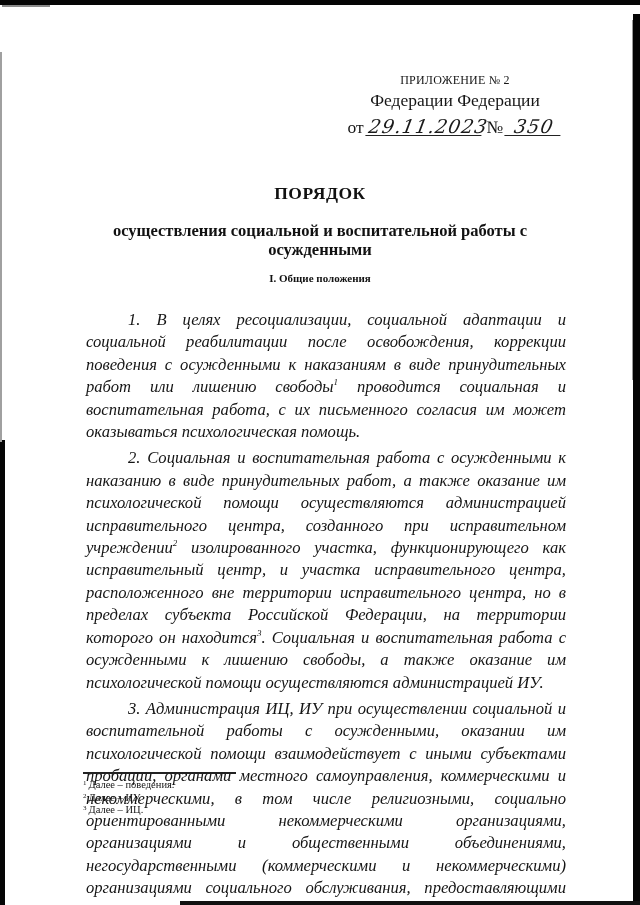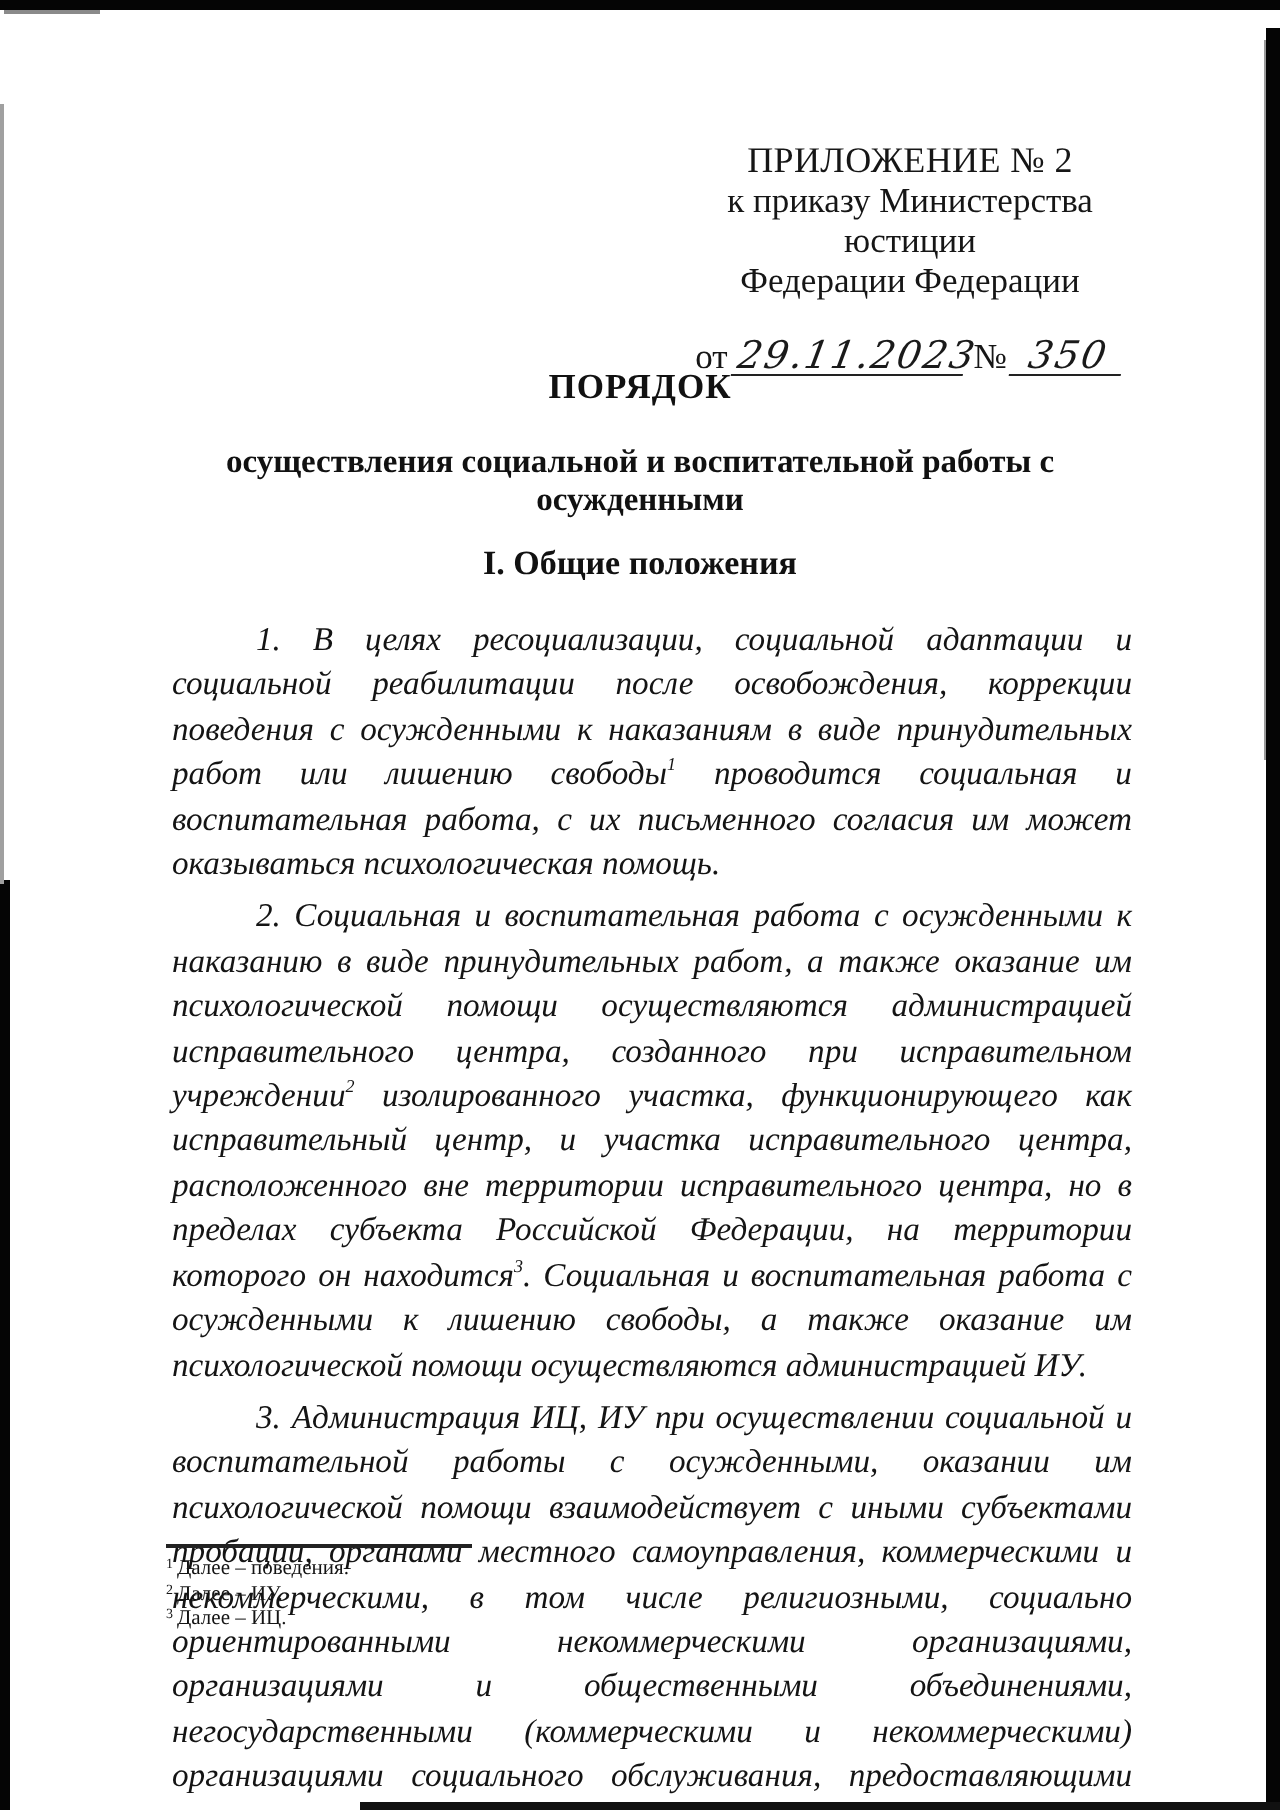--- a/index.html
+++ b/index.html
@@ -50,24 +50,24 @@
       position: absolute;
       left: 332px;
       top: 70px;
       width: 246px;
       text-align: center;
       font-family: "Liberation Serif", serif;
       font-size: 17.5px;
       line-height: 20px;
       color: #161616;
     }
-    .appendix .title { font-size: 18px; letter-spacing: 0.2px; }
+    .appendix .title { font-size: 12px; letter-spacing: 0.2px; }
     .appendix .order-line {
       display: flex; justify-content: center; align-items: baseline;
-      margin-top: 18px;
+      margin-top: 7px;
     }
     .hand {
       font-family: "DejaVu Serif", serif;
       font-style: italic;
       font-size: 19px;
       color: #1a1a1a;
       border-bottom: 1.4px solid #222;
       padding: 0 2px;
       line-height: 18px;
       transform: skewX(-10deg);
@@ -91,21 +91,21 @@
     }
     .doc-title .main { font-size: 17.5px; letter-spacing: 0.5px; margin-bottom: 18px; }
     .section-heading {
       position: absolute;
       left: 70px;
       top: 272px;
       width: 500px;
       text-align: center;
       font-family: "Liberation Serif", serif;
       font-weight: bold;
-      font-size: 17px;
+      font-size: 11px;
       color: #111;
     }
 
     
     .body {
       position: absolute;
       left: 82px;
       top: 305px;
       width: 488px;
       font-family: "Liberation Serif", serif;
@@ -147,21 +147,20 @@
 <div class="scan-top"></div>
 <div class="scan-top-gray"></div>
 <div class="scan-right"></div>
 <div class="scan-right-gray"></div>
 <div class="scan-left"></div>
 <div class="scan-left-gray"></div>
 <div class="scan-bottom"></div>
 
 <div class="appendix">
   <div class="title">ПРИЛОЖЕНИЕ № 2</div>
-  <div>к приказу Министерства юстиции</div>
   <div>Федерации Федерации</div>
   <div class="order-line">
     <span>от</span>
     <span class="hand date">29.11.2023</span>
     <span style="margin-left:4px">№</span>
     <span class="hand num">350</span>
   </div>
 </div>
 
 <div class="doc-title">

